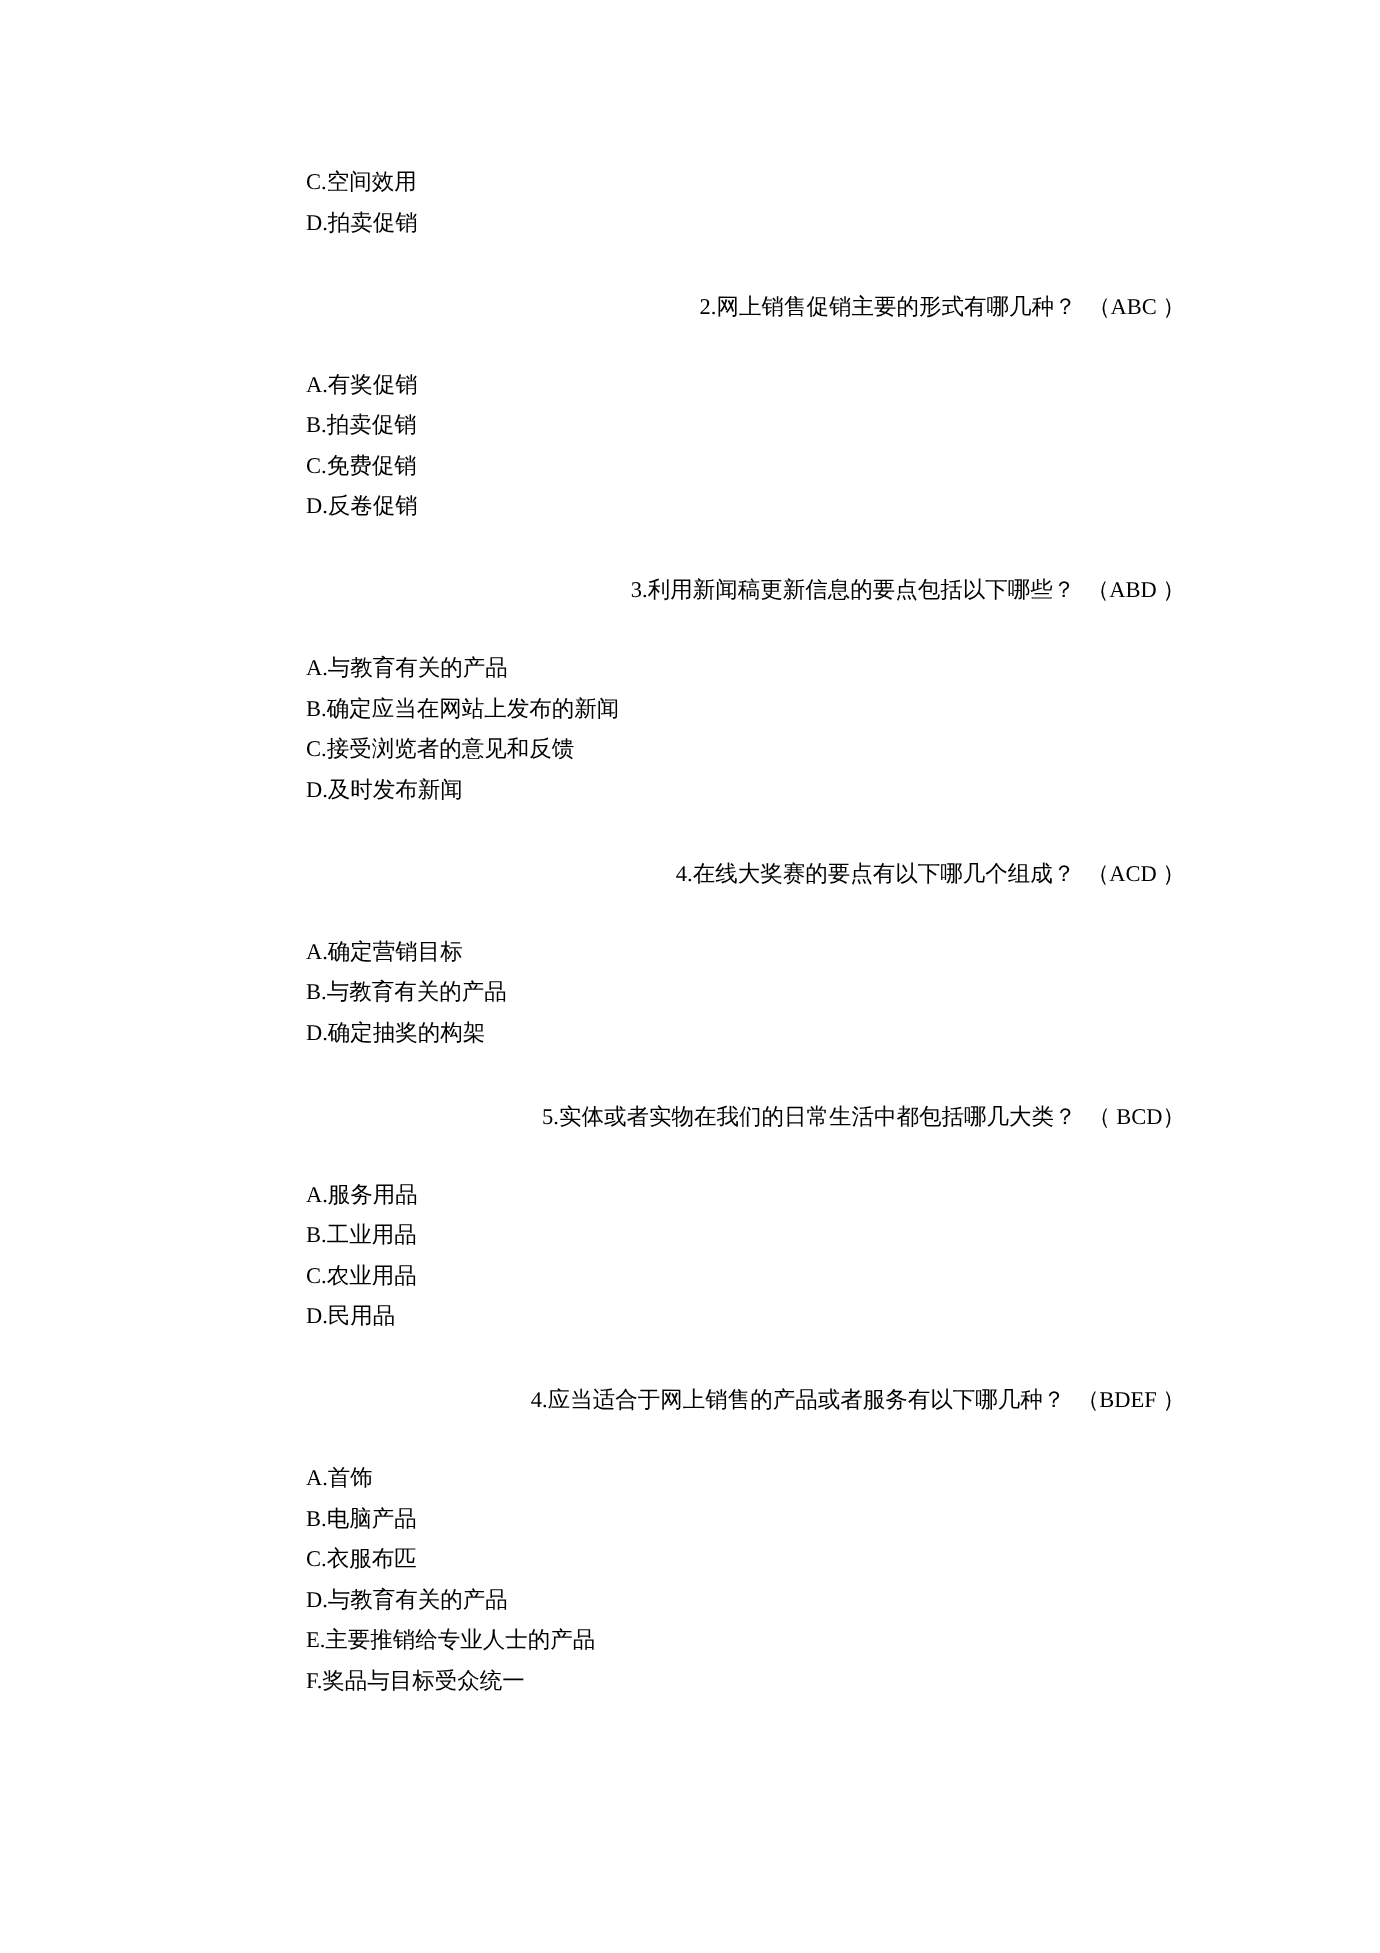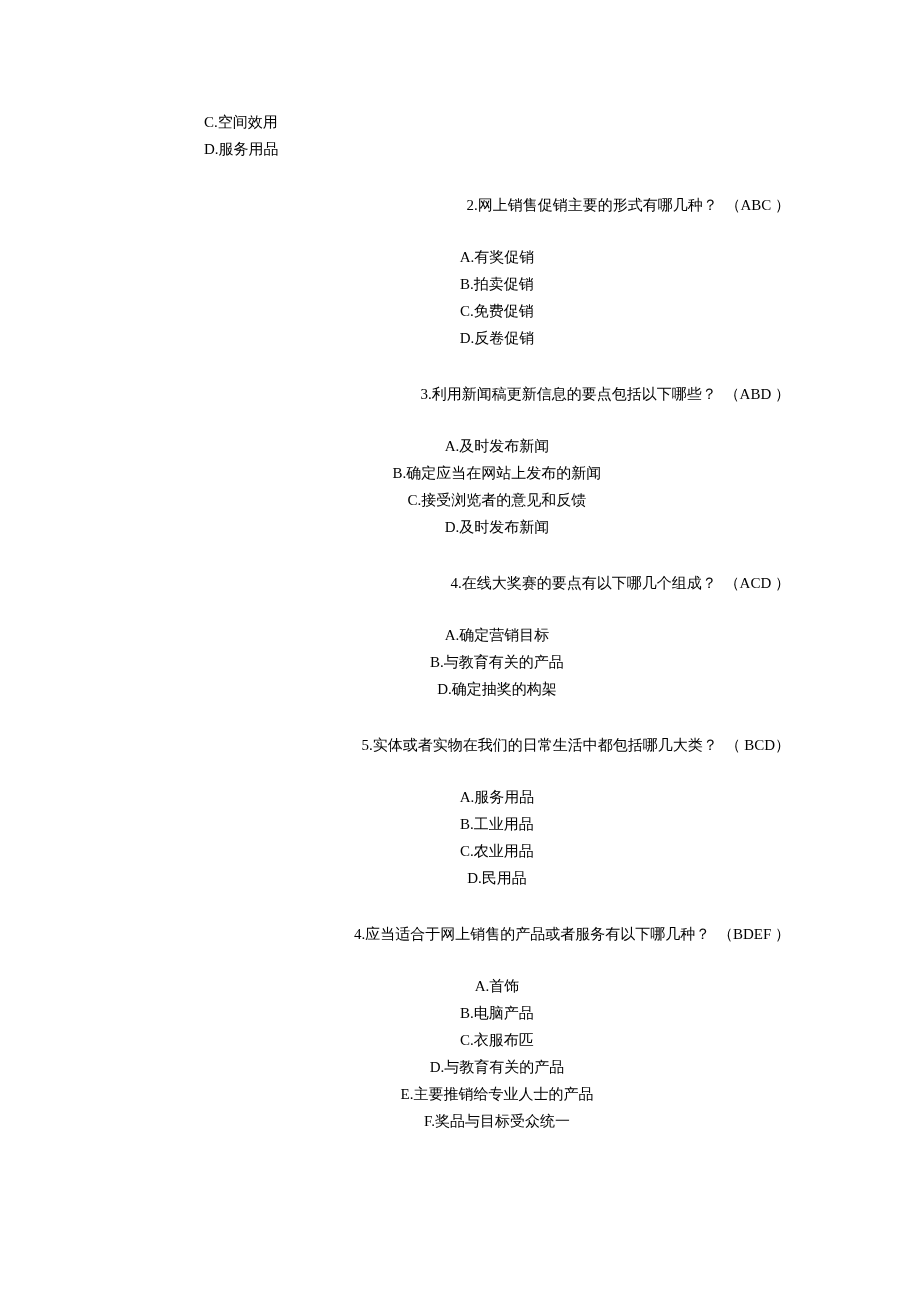--- a/index.html
+++ b/index.html
@@ -9,21 +9,20 @@
       background: #fff;
       font-family: "SimSun", "宋体", serif;
       font-size: 15px;
       color: #000;
       line-height: 1.6;
       padding: 110px 130px 0 130px;
     }
     .option-group {
       padding-left: 74px;
       margin-bottom: 32px;
-      text-align: center;
     }
     .option-group-first {
       padding-left: 74px;
       margin-bottom: 32px;
     }
     .option {
       margin-bottom: 3px;
     }
     .question {
       margin-bottom: 28px;
@@ -36,40 +35,40 @@
     .answer {
       display: inline;
       margin-left: 4px;
     }
   </style>
 </head>
 <body>
 
 <div class="option-group-first">
   <div class="option">C.空间效用</div>
-  <div class="option">D.服务用品</div>
+  <div class="option">D.拍卖促销</div>
 </div>
 
 <div class="question">
   <span class="question-text">2.网上销售促销主要的形式有哪几种？</span>
   <span class="answer">（ABC ）</span>
 </div>
 <div class="option-group">
   <div class="option">A.有奖促销</div>
   <div class="option">B.拍卖促销</div>
   <div class="option">C.免费促销</div>
   <div class="option">D.反卷促销</div>
 </div>
 
 <div class="question">
   <span class="question-text">3.利用新闻稿更新信息的要点包括以下哪些？</span>
   <span class="answer">（ABD ）</span>
 </div>
 <div class="option-group">
-  <div class="option">A.及时发布新闻</div>
+  <div class="option">A.与教育有关的产品</div>
   <div class="option">B.确定应当在网站上发布的新闻</div>
   <div class="option">C.接受浏览者的意见和反馈</div>
   <div class="option">D.及时发布新闻</div>
 </div>
 
 <div class="question">
   <span class="question-text">4.在线大奖赛的要点有以下哪几个组成？</span>
   <span class="answer">（ACD ）</span>
 </div>
 <div class="option-group">

